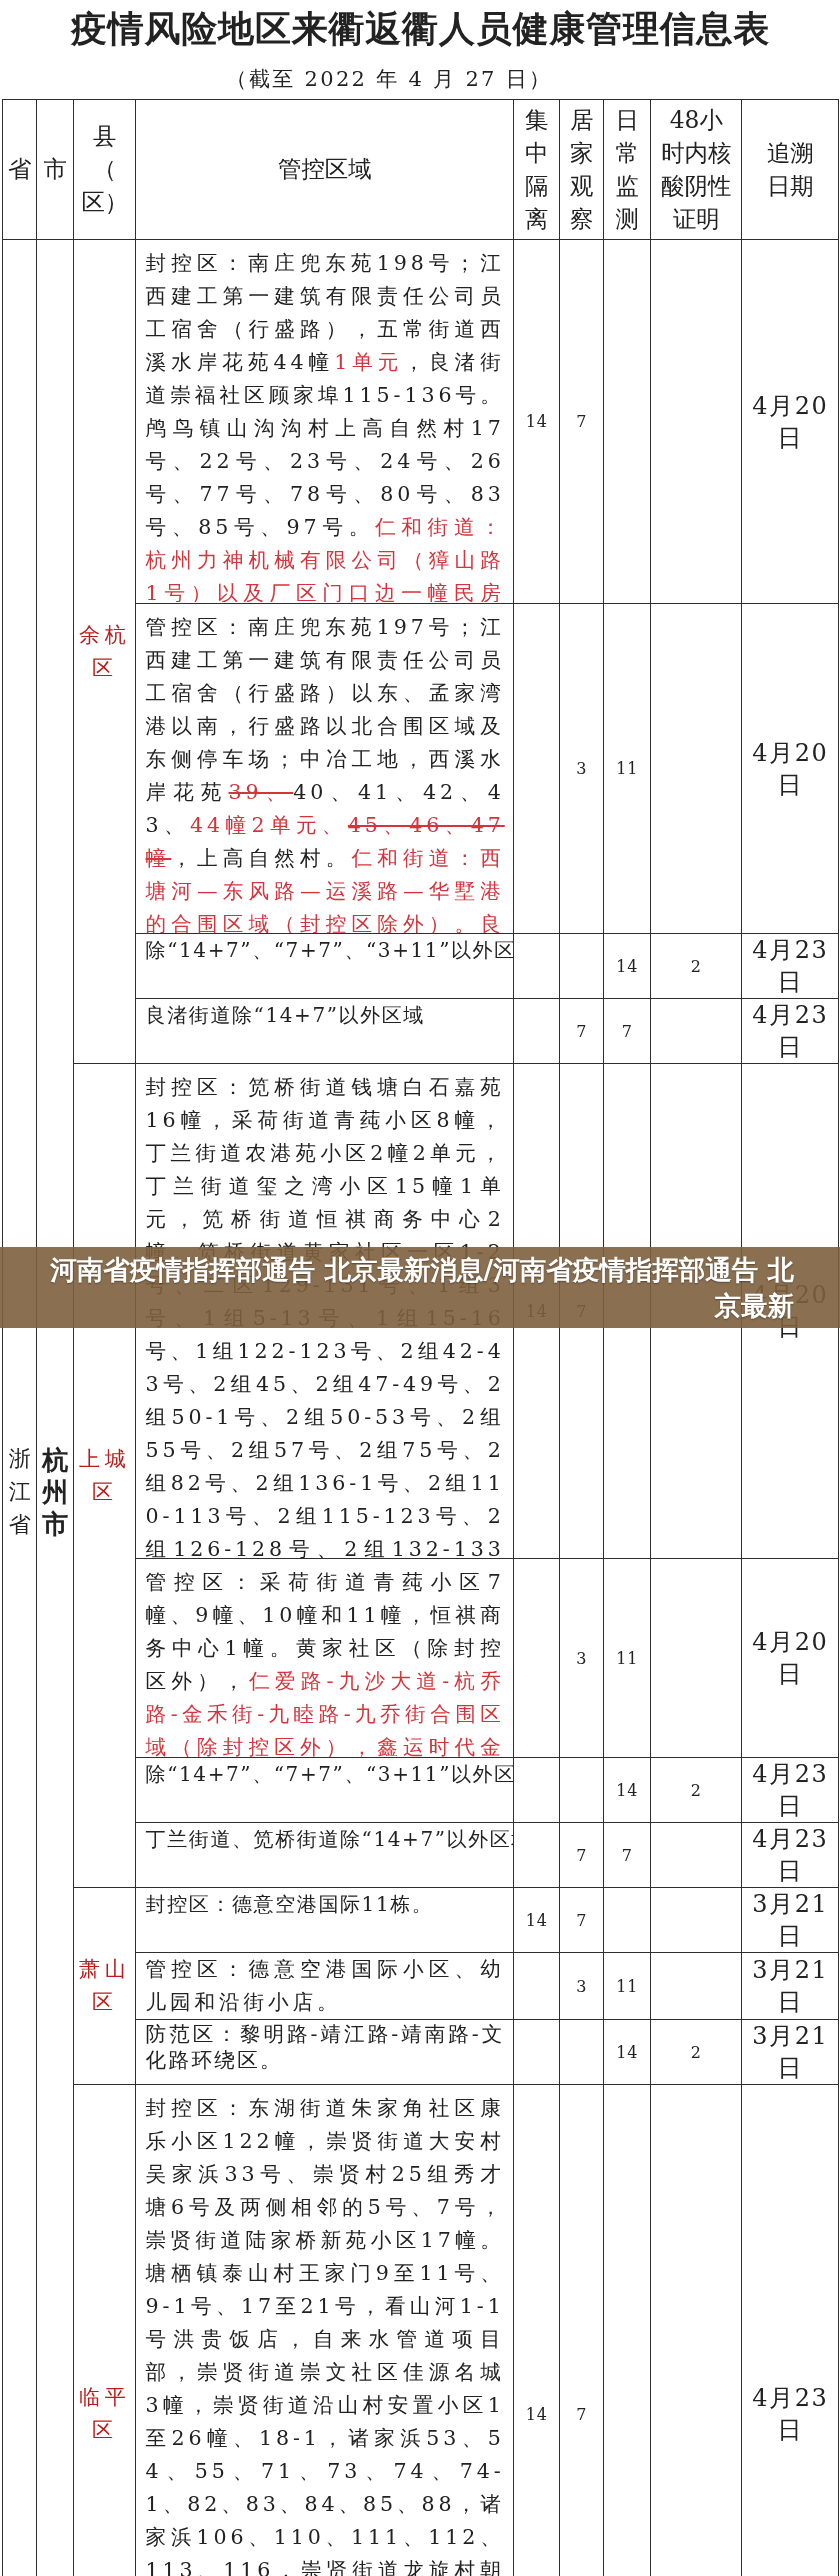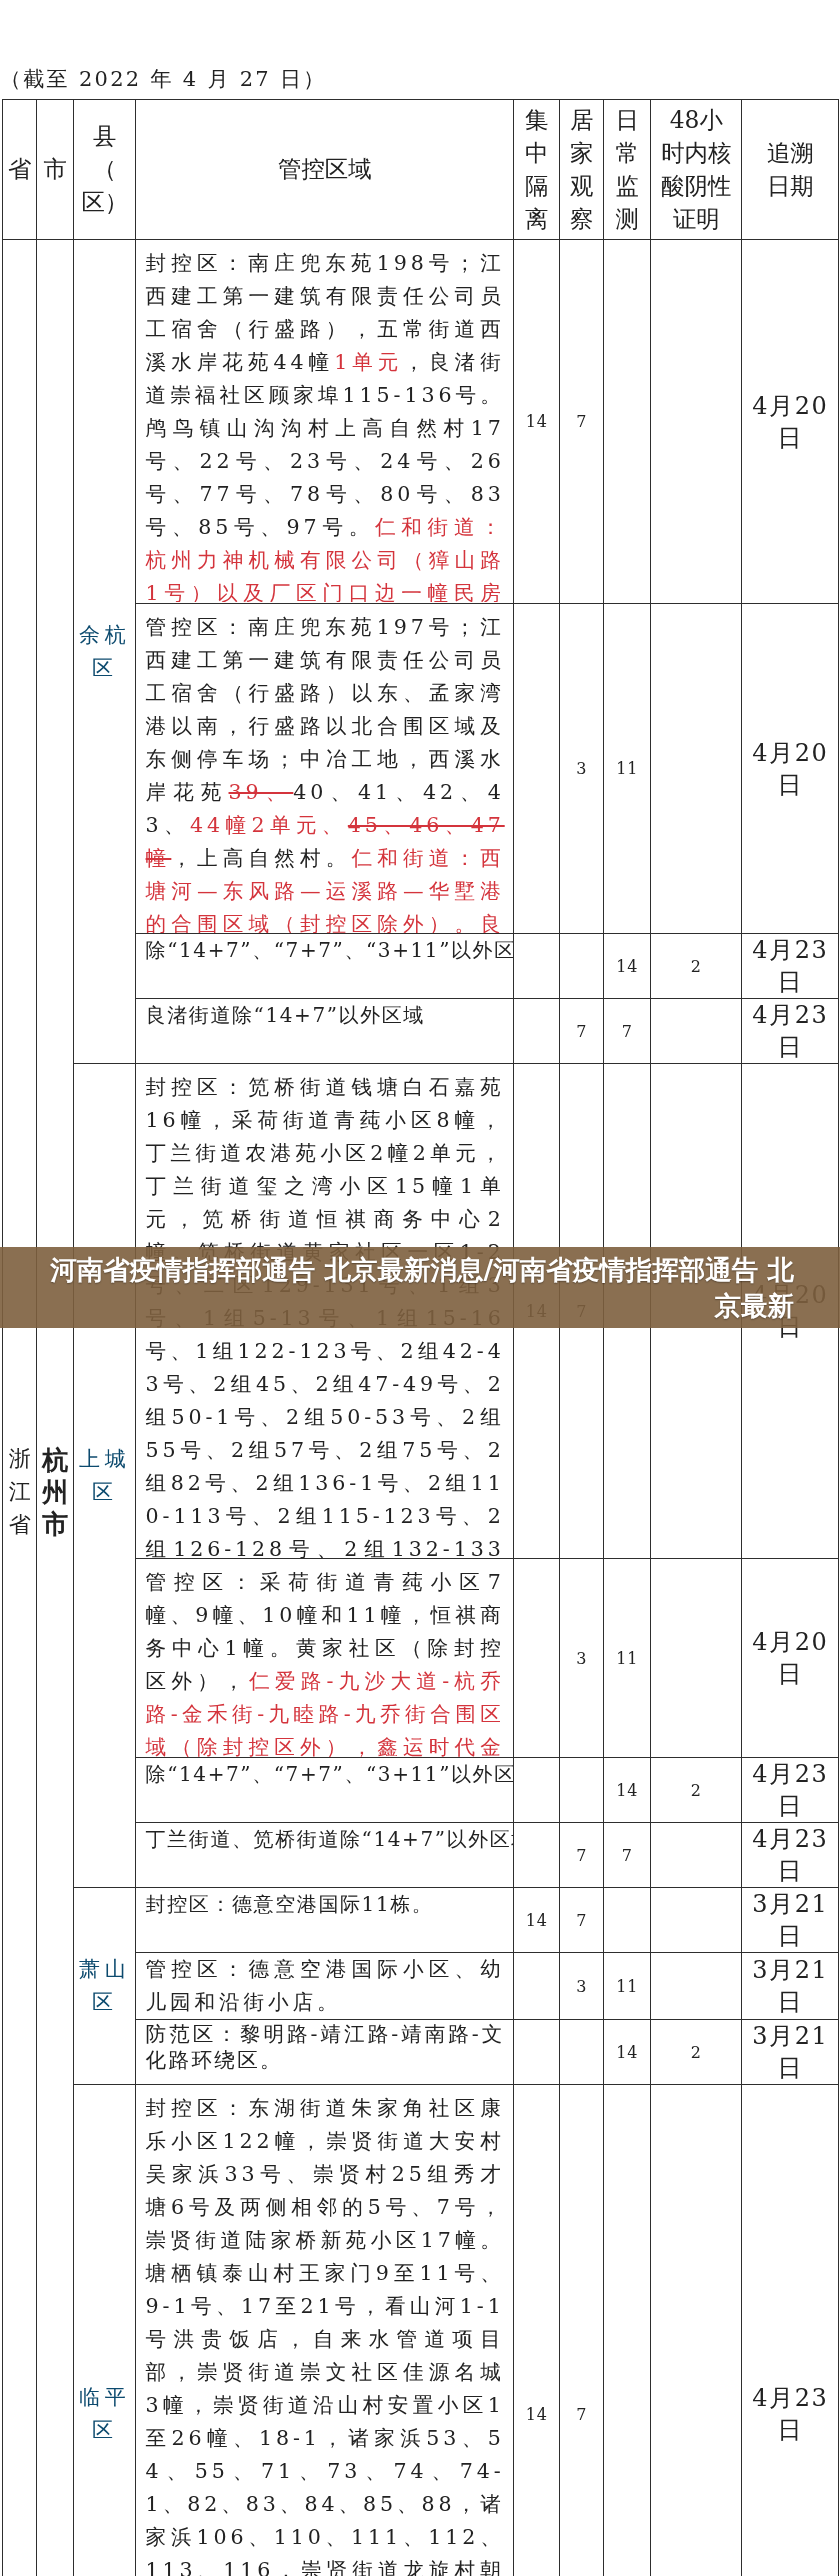--- a/index.html
+++ b/index.html
@@ -8,36 +8,36 @@
     position: relative; width: 841px; height: 2576px; overflow: hidden;
     background: #ffffff; color: var(--ink);
     font-family: "DejaVu Serif", "Liberation Serif", serif;
   }
   .title {
     position: absolute; top: 6.2px; left: 0; width: 841px; margin: 0;
     text-align: center; font-size: 36px; line-height: 45px; font-weight: bold; letter-spacing: 0.8px;
   }
   .subtitle {
     position: absolute; top: 67px; left: 0; width: 778px;
-    text-align: left; font-size: 21px; line-height: 25px; letter-spacing: 2.3px;
+    text-align: center; font-size: 21px; line-height: 25px; letter-spacing: 2.3px;
   }
   table.grid {
     position: absolute; left: 2.3px; top: 99px; width: 836px;
     border-collapse: collapse; table-layout: fixed;
   }
   .grid th, .grid td {
     border: 1.2px solid var(--rule); padding: 0; vertical-align: middle;
     text-align: center; font-weight: normal; overflow: hidden;
   }
   .grid thead tr { height: 140px; }
   .hdr-line { display: block; font-size: 23.4px; line-height: 33px; }
   .vstack { width: 1.15em; margin: 8px auto; word-break: break-all; }
   .prov .vstack { font-size: 22px; line-height: 33px; }
   .city .vstack { font-size: 26px; line-height: 32px; font-weight: bold; }
-  .county { font-size: 21px; line-height: 33px; letter-spacing: 4.7px; padding: 0 4.7px; color: #0c4a6e; }
+  .county { font-size: 21px; line-height: 33px; letter-spacing: 4.7px; padding: 0 4.7px; color: #b91c1c; }
   .county div { padding: 0 3.9px; word-break: break-all; }
   td.area { text-align: left; vertical-align: top; }
   .clip {
     overflow: hidden; padding: 7px 8.6px 0 9.3px; box-sizing: border-box;
     font-size: 20.6px; line-height: 33px; letter-spacing: 3.9px;
     text-align: justify; word-break: break-all;
   }
   .one {
     overflow: hidden; padding: 0 7.8px 0 9.3px; box-sizing: border-box;
     font-size: 20px; line-height: 33px; letter-spacing: 1.6px; white-space: nowrap;
@@ -53,20 +53,21 @@
     background: var(--banner); box-sizing: border-box; padding: 4.7px 47px 0 47px;
     text-align: right; color: #ffffff; font-family: "DejaVu Sans", "Liberation Sans", sans-serif;
     font-weight: bold; font-size: 26.5px; line-height: 36px; text-shadow: 0 0.8px 1.6px rgba(0,0,0,0.35);
   }
 </style>
 </head>
 <body>
 
 <div id="page">
 
+  <h1 class="title">疫情风险地区来衢返衢人员健康管理信息表</h1>
   <div class="subtitle">（截至 2022 年 4 月 27 日）</div>
 
   <table class="grid">
     <colgroup>
       <col style="width:34px">
         <col style="width:37px">
         <col style="width:62px">
         <col style="width:378px">
       <col style="width:46px">
         <col style="width:44px">

